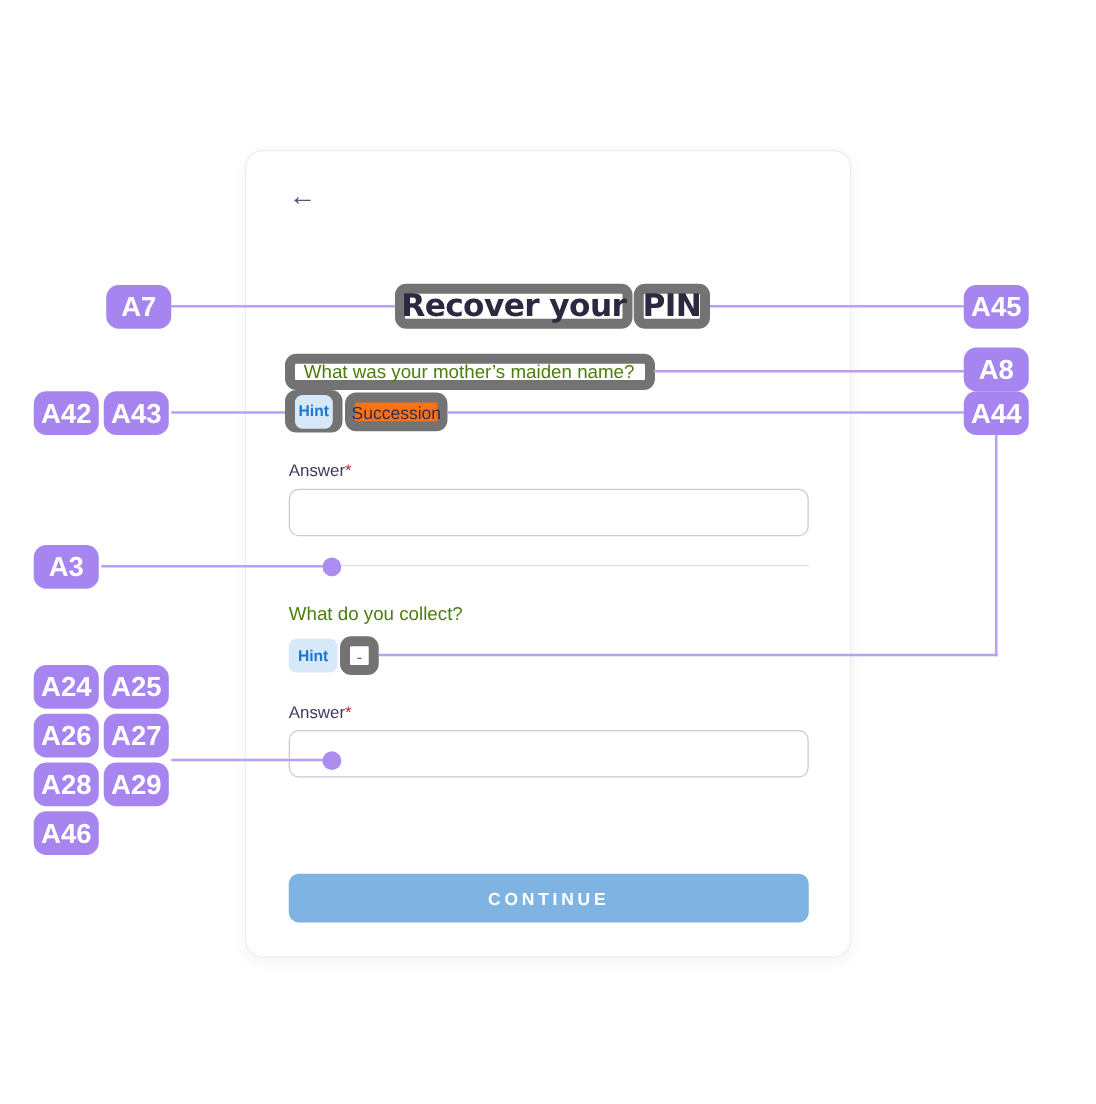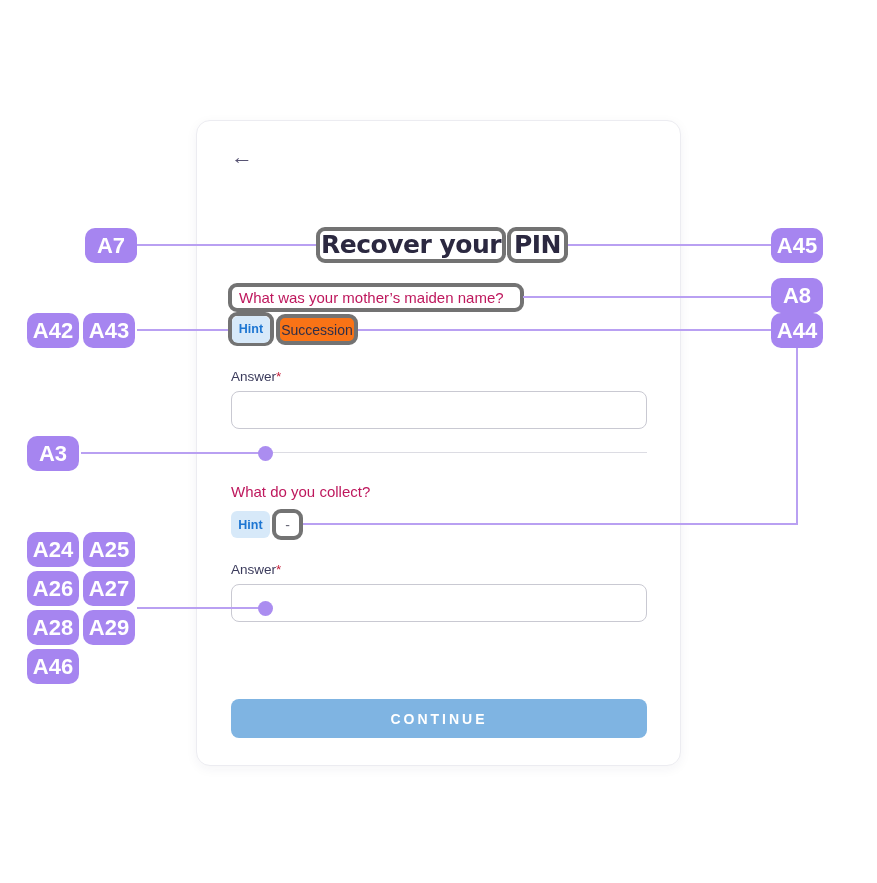--- a/index.html
+++ b/index.html
@@ -29,32 +29,32 @@
 
   .title-text {
     font-family: "DejaVu Sans", sans-serif;
     font-weight: 700; font-size: 25px; color: #2b2840;
     letter-spacing: -0.5px; white-space: nowrap;
     line-height: 32px;
   }
   .title-box1 { left: 316px; top: 227px; width: 190px; height: 36px; z-index: 4; }
   .title-box2 { left: 507px; top: 227px; width: 61px;  height: 36px; z-index: 4; }
   .anno-outline {
-    border: 4px solid #737373; border-radius: 9px;
+    border: 8px solid #737373; border-radius: 9px;
     background: transparent;
     display: flex; align-items: center; justify-content: center;
   }
   .title-box1, .title-box2 { background: #ffffff; }
 
   .q1-box {
     left: 228px; top: 283px; width: 296px; height: 29px;
     justify-content: flex-start; padding-left: 7px;
     background: #ffffff; z-index: 4;
   }
-  .question-text { font-size: 15px; color: #be185d; white-space: nowrap; }
+  .question-text { font-size: 15px; color: #4d7c0f; white-space: nowrap; }
 
   .hint-outline {
     left: 228px; top: 312px; width: 46px; height: 34px;
     background: #ffffff; z-index: 4;
   }
   .hint-chip {
     width: 39px; height: 27px;
     background: #d7e9f9; border-radius: 6px;
     display: flex; align-items: center; justify-content: center;
     font-weight: 700; font-size: 12.5px; color: #1d76d2;

